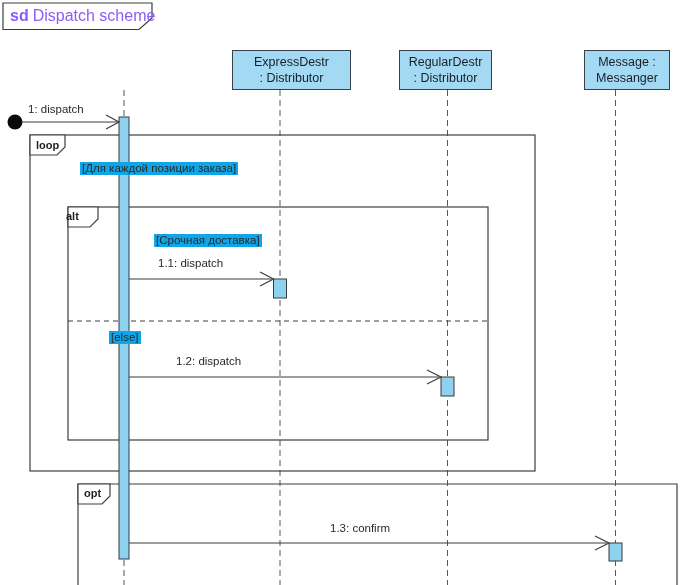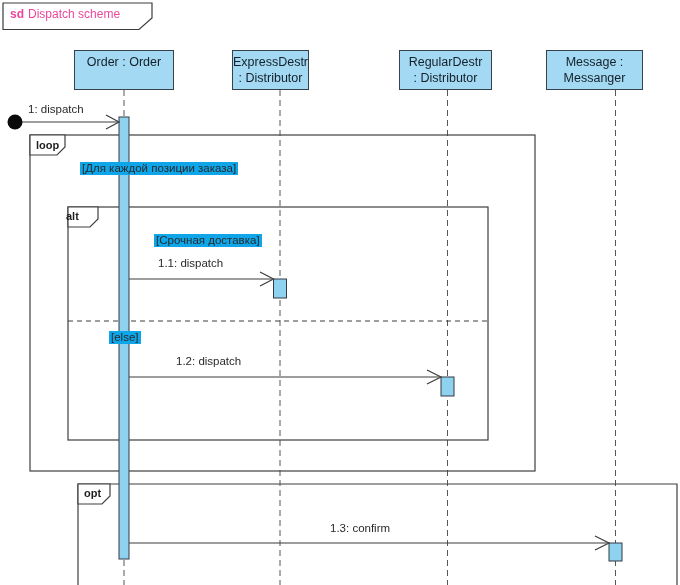--- a/index.html
+++ b/index.html
@@ -9,21 +9,21 @@
   }
   svg.layer{position:absolute;left:0;top:0;}
   .abs{position:absolute;}
   .lifeline-head{
     position:absolute;top:50px;height:40px;box-sizing:border-box;
     background:#A3D9F2;border:1.5px solid #38424c;
     text-align:center;font-size:12.5px;line-height:16px;padding-top:3px;
     color:#14202a;
   }
   .frame-title{
-    font-size:12px;color:#ec4899;white-space:nowrap;
+    font-size:16px;color:#8b5cf6;white-space:nowrap;
   }
   .frame-title .kw{font-weight:bold;margin-right:4px;}
   .op-label{
     font-size:11px;font-weight:bold;color:#1e1e1e;white-space:nowrap;
   }
   .guard{
     font-size:11.5px;color:#2a2a2a;white-space:nowrap;background:#0ea5e9;
     padding:0 2px;line-height:13px;
   }
   .msg-label{
@@ -71,33 +71,29 @@
     <polyline points="427,370 441,377 427,384" fill="none" stroke="#3c3c3c" stroke-width="1.2"></polyline>
 
     <line x1="129" y1="543" x2="607.5" y2="543" stroke="#3c3c3c" stroke-width="1.2"></line>
     <polyline points="595,536 609,543 595,550" fill="none" stroke="#3c3c3c" stroke-width="1.2"></polyline>
   </svg>
 
   <div class="abs frame-title" style="left:10px;top:7px;">
     <span class="kw">sd</span><span>Dispatch scheme</span>
   </div>
 
-  <div class="lifeline-head" style="left:74px;width:100px;">
-    <div>Order : Order</div>
-    <div></div>
-  </div>
-  <div class="lifeline-head" style="left:232px;width:77px;">
+  <div class="lifeline-head" style="left:232px;width:119px;">
     <div>ExpressDestr</div>
     <div>: Distributor</div>
   </div>
   <div class="lifeline-head" style="left:399px;width:93px;">
     <div>RegularDestr</div>
     <div>: Distributor</div>
   </div>
-  <div class="lifeline-head" style="left:546px;width:97px;">
+  <div class="lifeline-head" style="left:584px;width:86px;">
     <div>Message :</div>
     <div>Messanger</div>
   </div>
 
   <div class="abs op-label" style="left:36px;top:139px;">loop</div>
   <div class="abs op-label" style="left:66px;top:210px;">alt</div>
   <div class="abs op-label" style="left:84px;top:487px;">opt</div>
 
   <div class="abs guard" style="left:80px;top:162px;">[Для каждой позиции заказа]</div>
   <div class="abs guard" style="left:154px;top:234px;">[Срочная доставка]</div>

